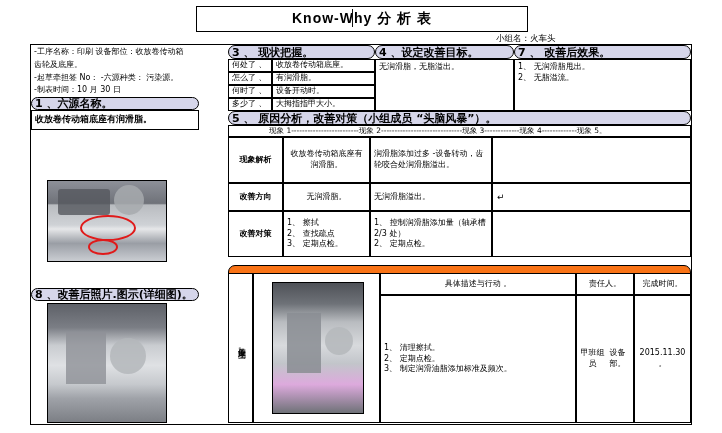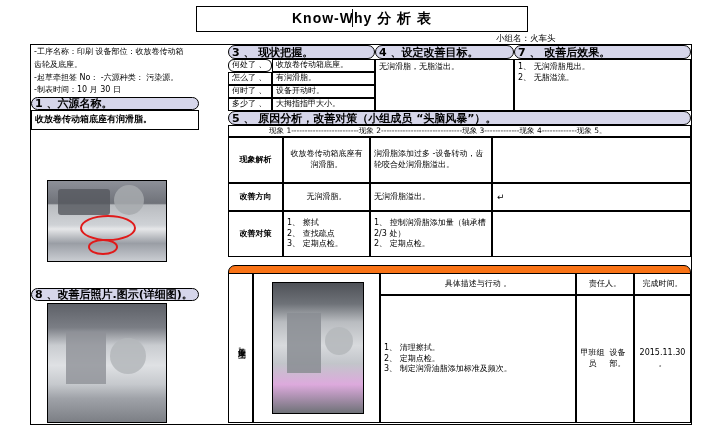--- a/index.html
+++ b/index.html
@@ -109,21 +109,21 @@
   </div>
 
   <div class="cell hdr" style="left:31px;top:288px;width:168px;height:13px;">8 、改善后照片.图示(详细图)。</div>
   <div class="photo" style="left:47px;top:303px;width:120px;height:120px;">
     <div class="ph-img" style="background:linear-gradient(180deg,#5e6168 0%,#7b7e85 20%,#c9ccd0 35%,#dfe1e4 52%,#c6c9cd 68%,#9fa2a8 80%,#7c7f85 100%);"></div>
     <div style="position:absolute;left:18px;top:28px;width:40px;height:52px;background:#8e9197;opacity:.8;"></div>
     <div style="position:absolute;left:62px;top:34px;width:36px;height:36px;background:#b4b7bb;border-radius:50%;opacity:.85;"></div>
   </div>
 
   <div class="cell hdr" style="left:228px;top:45px;width:147px;height:14px;">3 、 现状把握。</div>
-  <div class="cell txt vctr" style="left:228px;top:59px;width:44px;height:13px;border-radius:6px;">何处了 、</div>
+  <div class="cell txt vctr" style="left:228px;top:59px;width:44px;height:13px;">何处了 、</div>
   <div class="cell txt vctr" style="left:272px;top:59px;width:103px;height:13px;">收放卷传动箱底座。</div>
   <div class="cell txt vctr" style="left:228px;top:72px;width:44px;height:13px;text-align:right;">怎么了 、</div>
   <div class="cell txt vctr" style="left:272px;top:72px;width:103px;height:13px;">有润滑脂。</div>
   <div class="cell txt vctr" style="left:228px;top:85px;width:44px;height:13px;">何时了 、</div>
   <div class="cell txt vctr" style="left:272px;top:85px;width:103px;height:13px;">设备开动时。</div>
   <div class="cell txt vctr" style="left:228px;top:98px;width:44px;height:13px;">多少了 、</div>
   <div class="cell txt vctr" style="left:272px;top:98px;width:103px;height:13px;">大拇指指甲大小。</div>
 
   <div class="cell hdr" style="left:375px;top:45px;width:139px;height:14px;">4 、设定改善目标。</div>
   <div class="cell txt" style="left:375px;top:59px;width:139px;height:52px;">无润滑脂，无脂溢出。</div>

